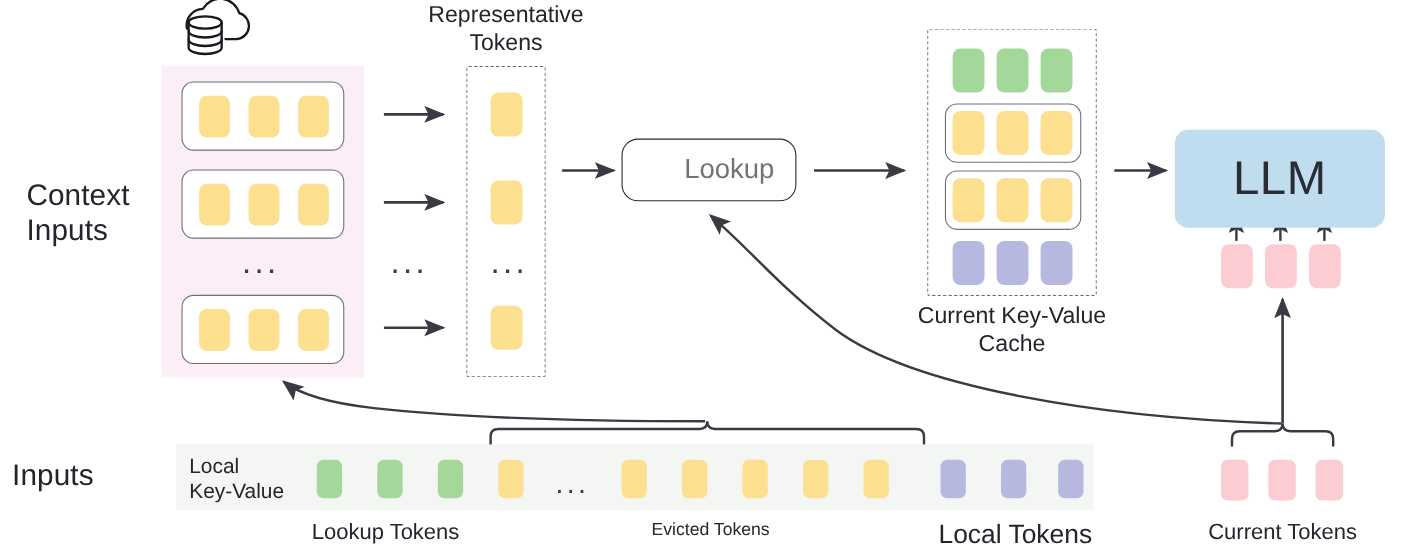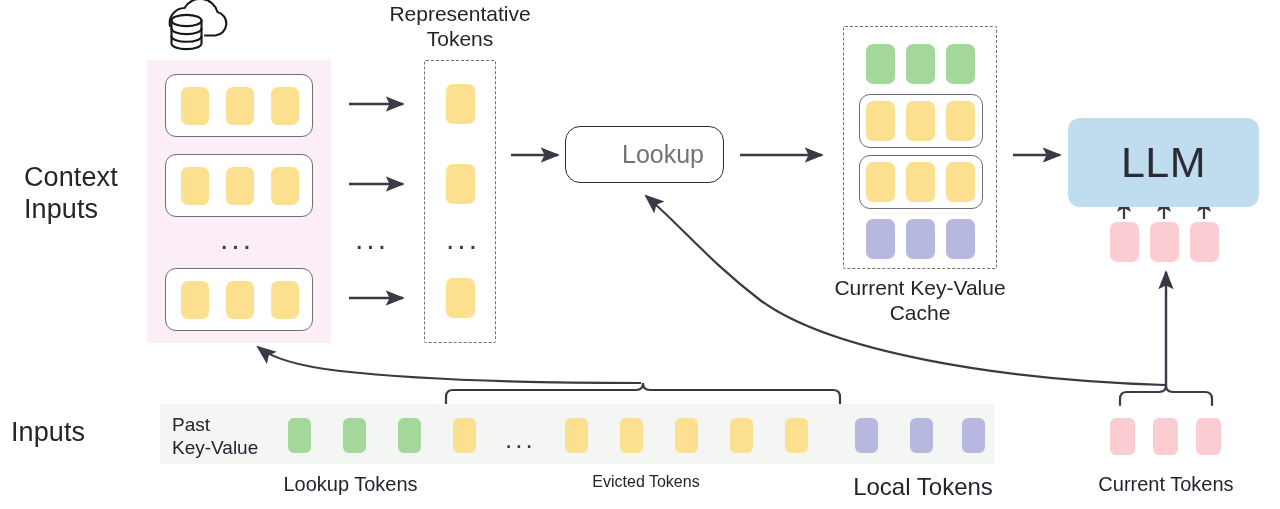--- a/index.html
+++ b/index.html
@@ -221,21 +221,21 @@
 Cache</div>
 
   <div class="abs" id="llm-box">
     <span class="txt">LLM</span>
   </div>
   <div class="cur-tok-llm" style="left:1110px;"></div>
   <div class="cur-tok-llm" style="left:1150px;"></div>
   <div class="cur-tok-llm" style="left:1190px;"></div>
 
   <div class="abs" id="inputs-band"></div>
-  <div class="lbl" id="past-kv-label">Past
+  <div class="lbl" id="past-kv-label">Local
 Key-Value</div>
 
   <div class="in-tok c-green" style="left:288px;"></div>
   <div class="in-tok c-green" style="left:343px;"></div>
   <div class="in-tok c-green" style="left:398px;"></div>
 
   <div class="in-tok c-yellow" style="left:453px;"></div>
   <div class="ellipsis" style="left:505px;top:426px;font-size:26px;">...</div>
   <div class="in-tok c-yellow" style="left:565px;"></div>
   <div class="in-tok c-yellow" style="left:620px;"></div>

